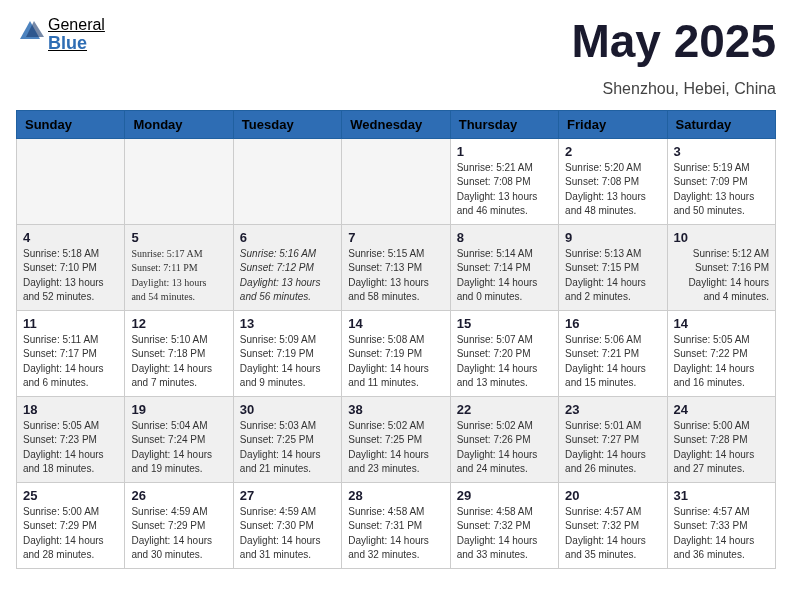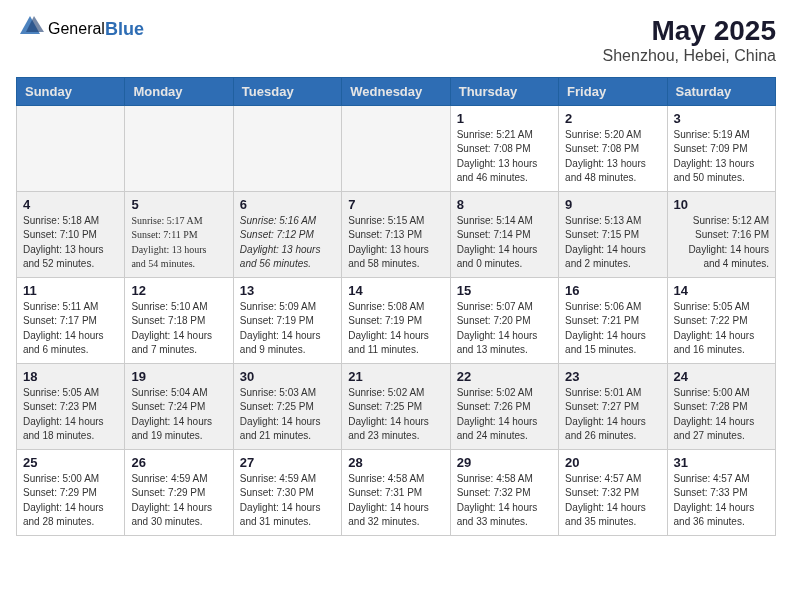--- a/index.html
+++ b/index.html
@@ -16,49 +16,52 @@
       align-items: flex-start;
       margin-bottom: 12px;
     }
     .logo {
       display: flex;
       align-items: center;
       gap: 4px;
     }
     .logo-text {
       display: flex;
+      flex-direction: column;
       line-height: 1.1;
+      text-decoration: underline;
     }
     .logo-icon {
       width: 28px;
       height: 28px;
       position: relative;
       top: -4px;
     }
     .title-block {
       text-align: right;
     }
     .month-year {
-      font-size: 28px;
+      font-size: 46px;
       font-weight: bold;
       color: #1a1a2e;
       line-height: 1.1;
     }
     .location {
       font-size: 16px;
       color: #444;
+      margin-top: 13px;
     }
     .calendar {
       width: 100%;
       border-collapse: collapse;
       border: 1px solid #ccc;
     }
     .calendar th {
       background: #2e6db4;
-      color: #e5e5e5;
+      color: #000000;
       text-align: left;
       padding: 6px 8px;
       font-size: 13px;
       font-weight: bold;
       border: 1px solid #2060a0;
     }
     .calendar td {
       vertical-align: top;
       border: 1px solid #ccc;
       padding: 5px 6px;
@@ -262,21 +265,21 @@
 and 19 minutes.</div>
         </td>
         <td>
           <div class="day-number">30</div>
           <div class="day-info" style="white-space: pre-line;">Sunrise: 5:03 AM
 Sunset: 7:25 PM
 Daylight: 14 hours
 and 21 minutes.</div>
         </td>
         <td>
-          <div class="day-number">21</div>
+          <div class="day-number">38</div>
           <div class="day-info" style="white-space: pre-line;">Sunrise: 5:02 AM
 Sunset: 7:25 PM
 Daylight: 14 hours
 and 23 minutes.</div>
         </td>
         <td>
           <div class="day-number">22</div>
           <div class="day-info" style="white-space: pre-line;">Sunrise: 5:02 AM
 Sunset: 7:26 PM
 Daylight: 14 hours

